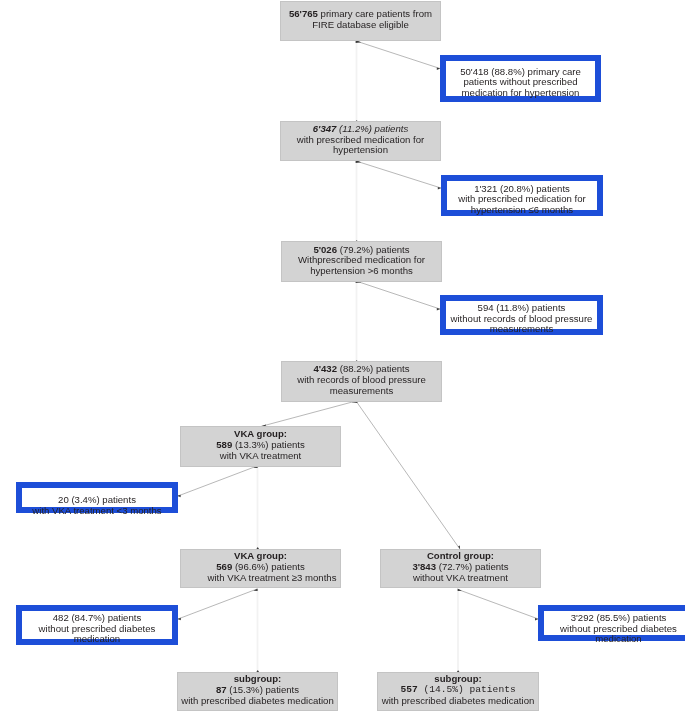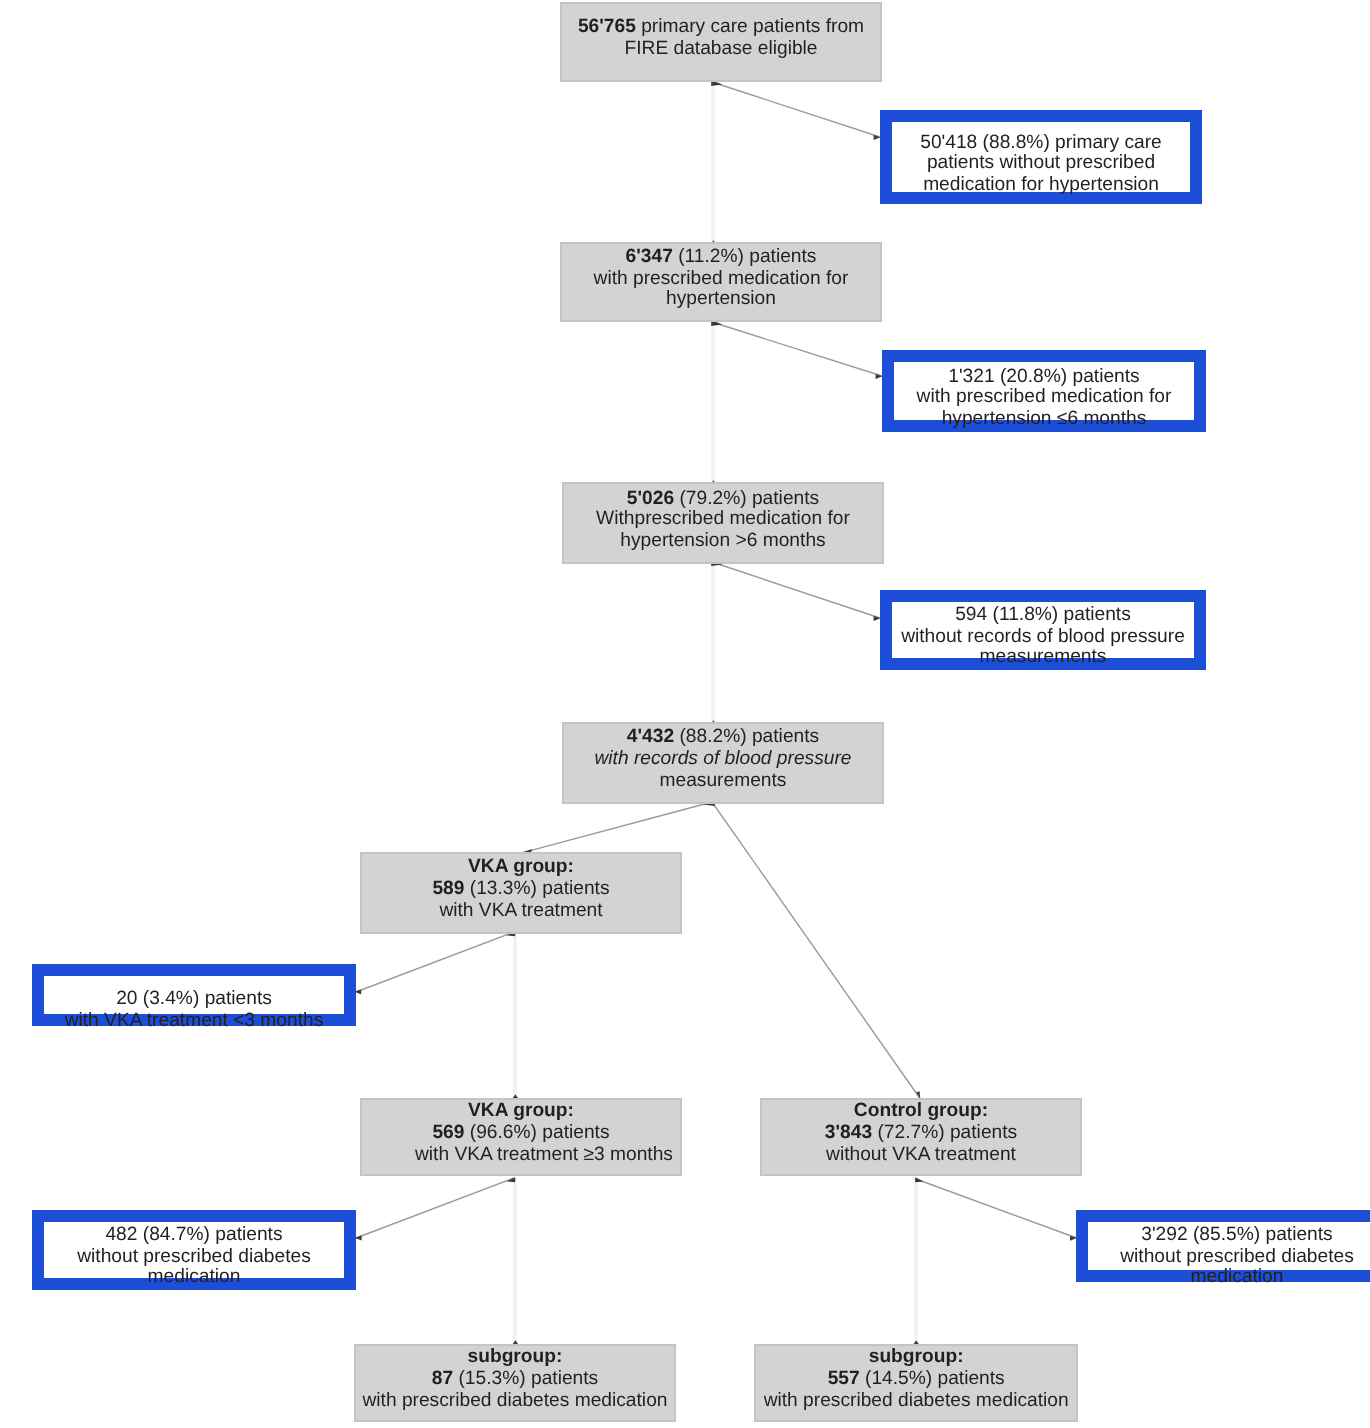--- a/index.html
+++ b/index.html
@@ -83,21 +83,21 @@
       </div>
       <div class="node white" style="left: 425px; top: 55px; width: 161px; height: 47px;">
         <div class="inner">
           <div class="row" style="top: 5.55px; height: 10.7px; line-height: 10.7px;"><span>50'418 (88.8%) primary care</span></div>
           <div class="row" style="top: 16.25px; height: 10.7px; line-height: 10.7px;"><span>patients without prescribed</span></div>
           <div class="row" style="top: 26.95px; height: 10.7px; line-height: 10.7px;"><span>medication for hypertension</span></div>
         </div>
       </div>
       <div class="node gray" style="left: 265px; top: 121px; width: 161px; height: 40px;">
         <div class="inner">
-          <div class="row" style="top: 2.05px; height: 10.7px; line-height: 10.7px;"><b>6'347</b><span> (11.2%) patients</span></div>
+          <div class="row" style="top: 2.05px; height: 10.7px; line-height: 10.7px; font-style: italic;"><b>6'347</b><span> (11.2%) patients</span></div>
           <div class="row" style="top: 12.75px; height: 10.7px; line-height: 10.7px;"><span>with prescribed medication for</span></div>
           <div class="row" style="top: 23.45px; height: 10.7px; line-height: 10.7px;"><span>hypertension</span></div>
         </div>
       </div>
       <div class="node white" style="left: 426px; top: 175px; width: 162px; height: 41px;">
         <div class="inner">
           <div class="row" style="top: 2.55px; height: 10.7px; line-height: 10.7px;"><span>1'321 (20.8%) patients</span></div>
           <div class="row" style="top: 13.25px; height: 10.7px; line-height: 10.7px;"><span>with prescribed medication for</span></div>
           <div class="row" style="top: 23.95px; height: 10.7px; line-height: 10.7px;"><span>hypertension ≤6 months</span></div>
         </div>
@@ -112,21 +112,21 @@
       <div class="node white" style="left: 425px; top: 295px; width: 163px; height: 40px;">
         <div class="inner">
           <div class="row" style="top: 2.05px; height: 10.7px; line-height: 10.7px;"><span>594 (11.8%) patients</span></div>
           <div class="row" style="top: 12.75px; height: 10.7px; line-height: 10.7px;"><span>without records of blood pressure</span></div>
           <div class="row" style="top: 23.45px; height: 10.7px; line-height: 10.7px;"><span>measurements</span></div>
         </div>
       </div>
       <div class="node gray" style="left: 266px; top: 361px; width: 161px; height: 40.5px;">
         <div class="inner">
           <div class="row" style="top: 2.3px; height: 10.7px; line-height: 10.7px;"><b>4'432</b><span> (88.2%) patients</span></div>
-          <div class="row" style="top: 13px; height: 10.7px; line-height: 10.7px; font-style: italic;"><span>with records of blood pressure</span></div>
+          <div class="row" style="top: 13px; height: 10.7px; line-height: 10.7px;"><span>with records of blood pressure</span></div>
           <div class="row" style="top: 23.7px; height: 10.7px; line-height: 10.7px;"><span>measurements</span></div>
         </div>
       </div>
       <div class="node gray" style="left: 165px; top: 426px; width: 161px; height: 40.5px;">
         <div class="inner">
           <div class="row" style="top: 2.3px; height: 10.7px; line-height: 10.7px;"><b>VKA group:</b></div>
           <div class="row" style="top: 13px; height: 10.7px; line-height: 10.7px;"><b>589</b><span> (13.3%) patients</span></div>
           <div class="row" style="top: 23.7px; height: 10.7px; line-height: 10.7px;"><span>with VKA treatment</span></div>
         </div>
       </div>
@@ -167,18 +167,18 @@
       <div class="node gray" style="left: 161.6px; top: 671.8px; width: 161.8px; height: 38.8px;">
         <div class="inner">
           <div class="row" style="top: 1.45px; height: 10.7px; line-height: 10.7px;"><b>subgroup:</b></div>
           <div class="row" style="top: 12.15px; height: 10.7px; line-height: 10.7px;"><b>87</b><span> (15.3%) patients</span></div>
           <div class="row" style="top: 22.85px; height: 10.7px; line-height: 10.7px;"><span>with prescribed diabetes medication</span></div>
         </div>
       </div>
       <div class="node gray" style="left: 362.4px; top: 671.8px; width: 161.4px; height: 38.8px;">
         <div class="inner">
           <div class="row" style="top: 1.45px; height: 10.7px; line-height: 10.7px;"><b>subgroup:</b></div>
-          <div class="row" style="top: 12.15px; height: 10.7px; line-height: 10.7px;"><b>557</b><span> (14.5%) patients</span></div>
+          <div class="row" style="top: 12.15px; height: 10.7px; line-height: 10.7px; font-family: Liberation Mono, monospace;"><b>557</b><span> (14.5%) patients</span></div>
           <div class="row" style="top: 22.85px; height: 10.7px; line-height: 10.7px;"><span>with prescribed diabetes medication</span></div>
         </div>
       </div>
     </div>
 </div>
 
 </body></html>

